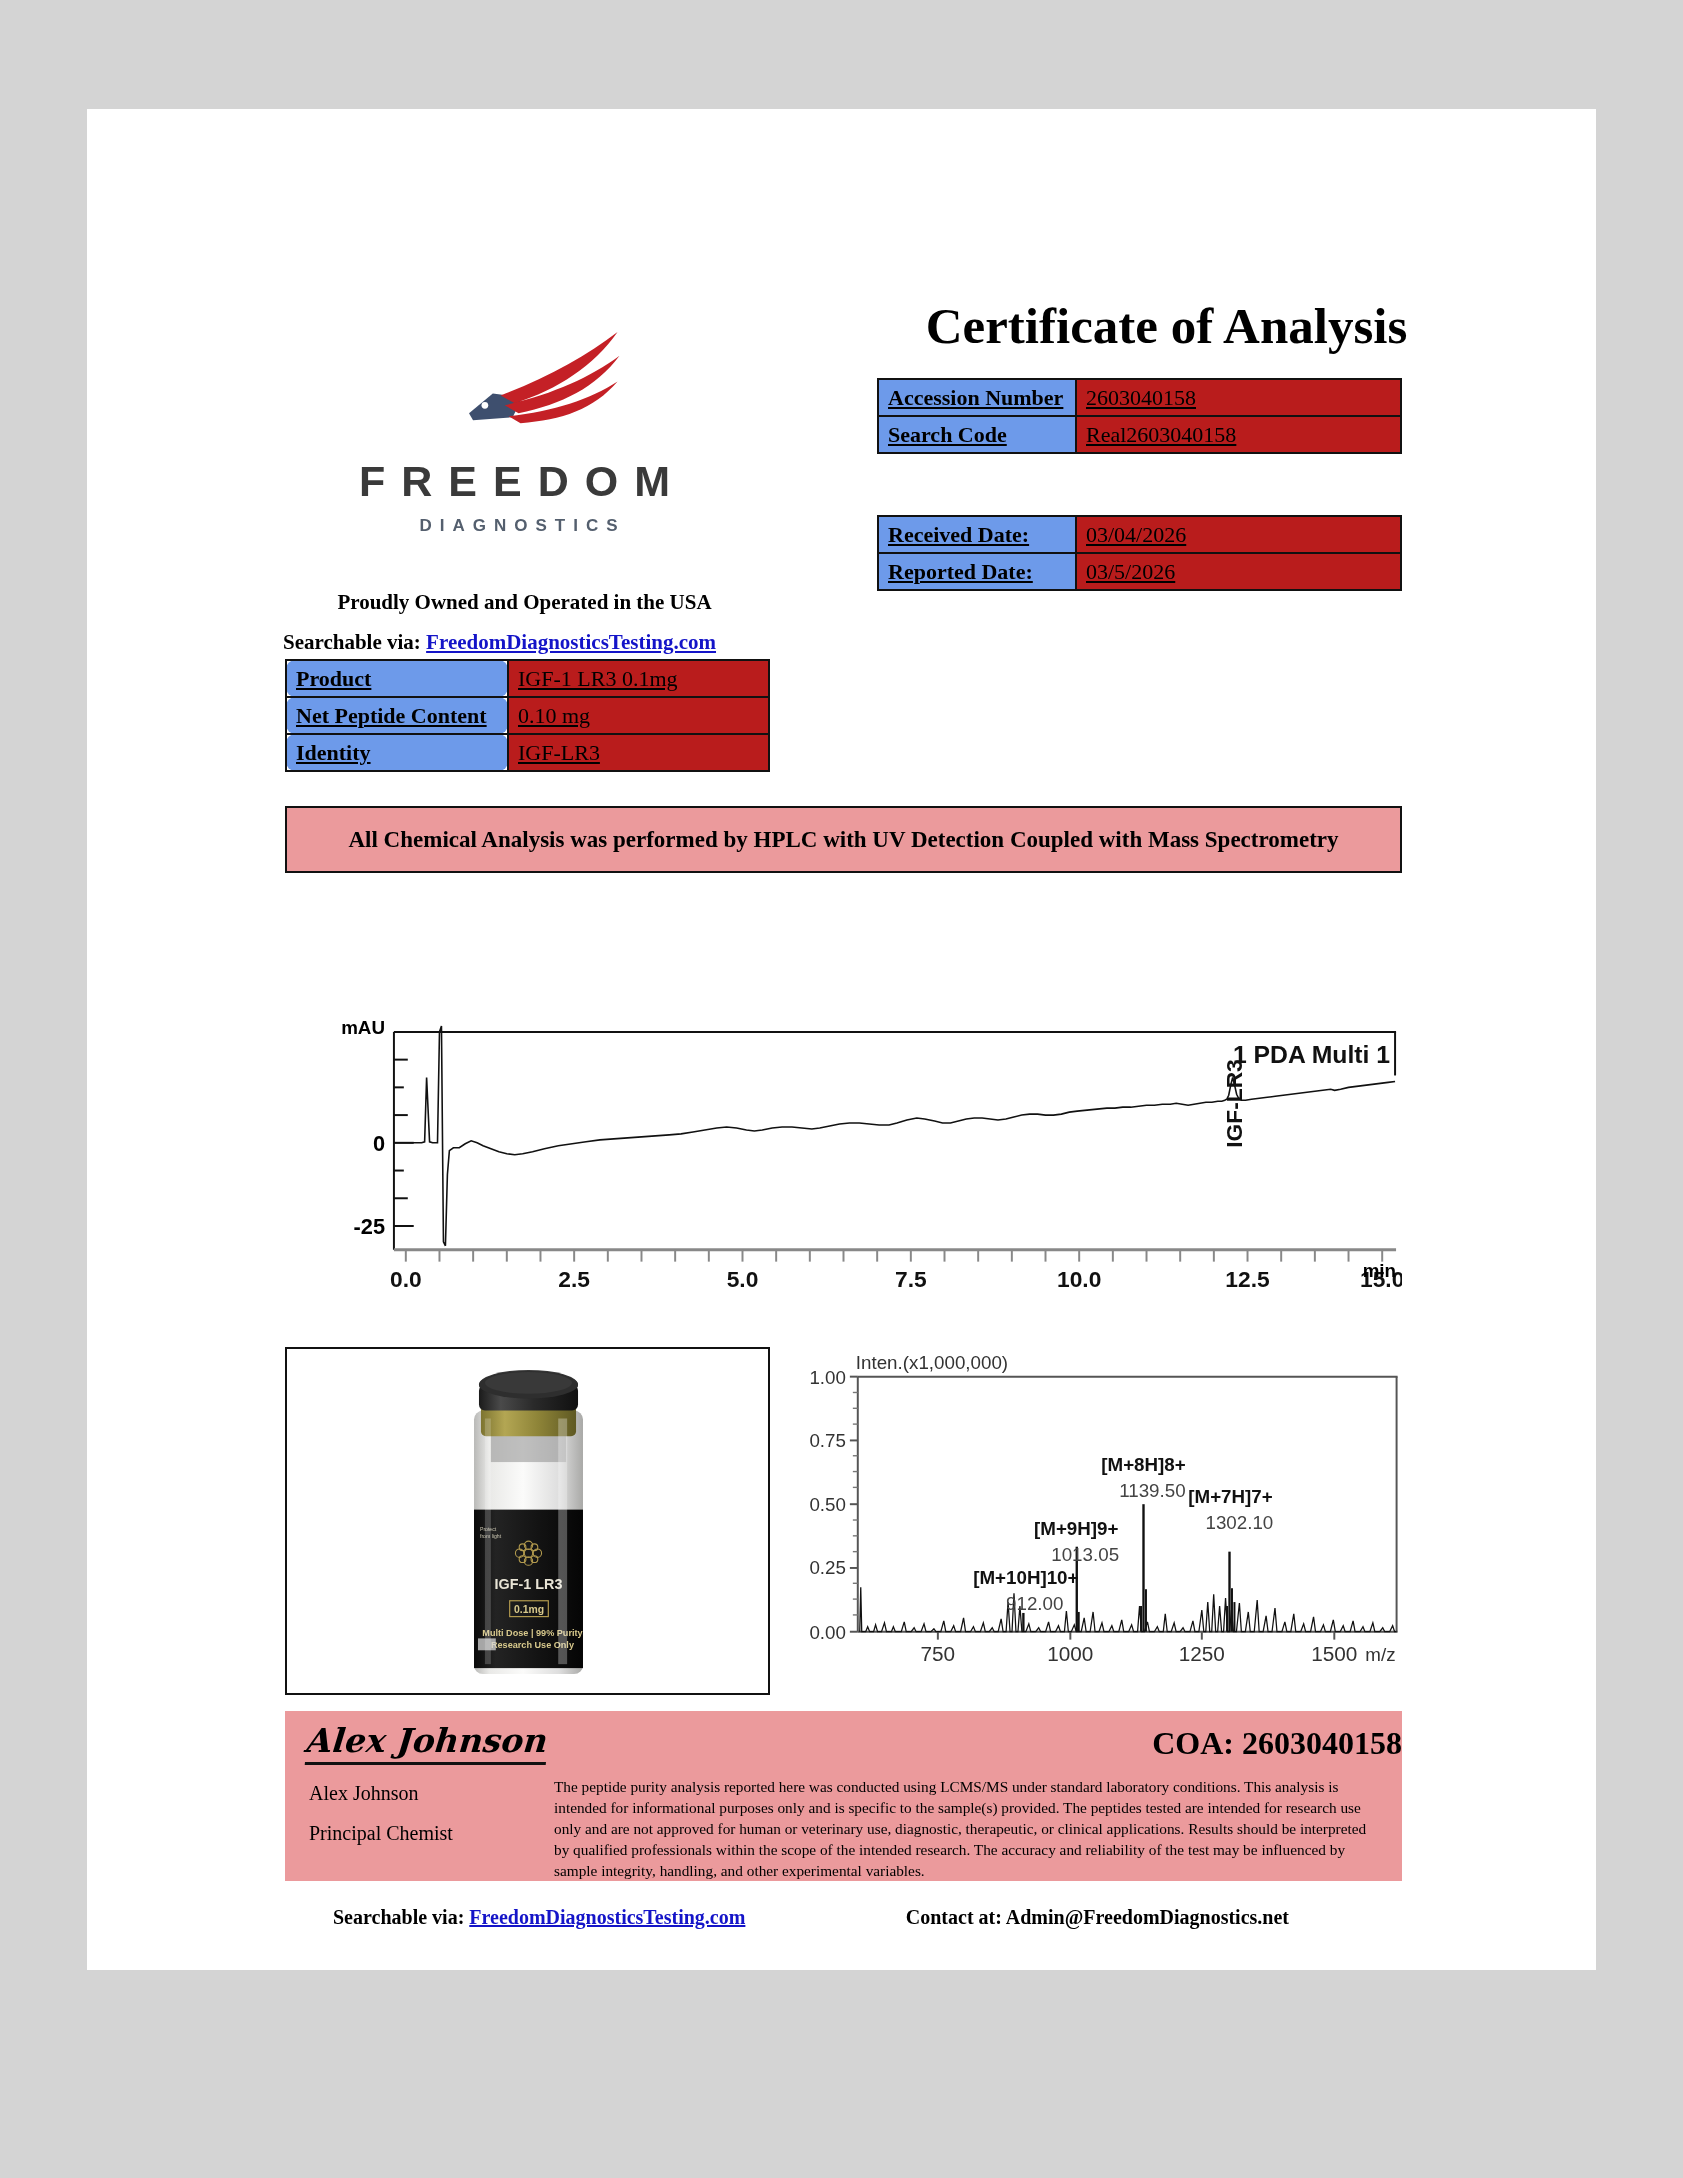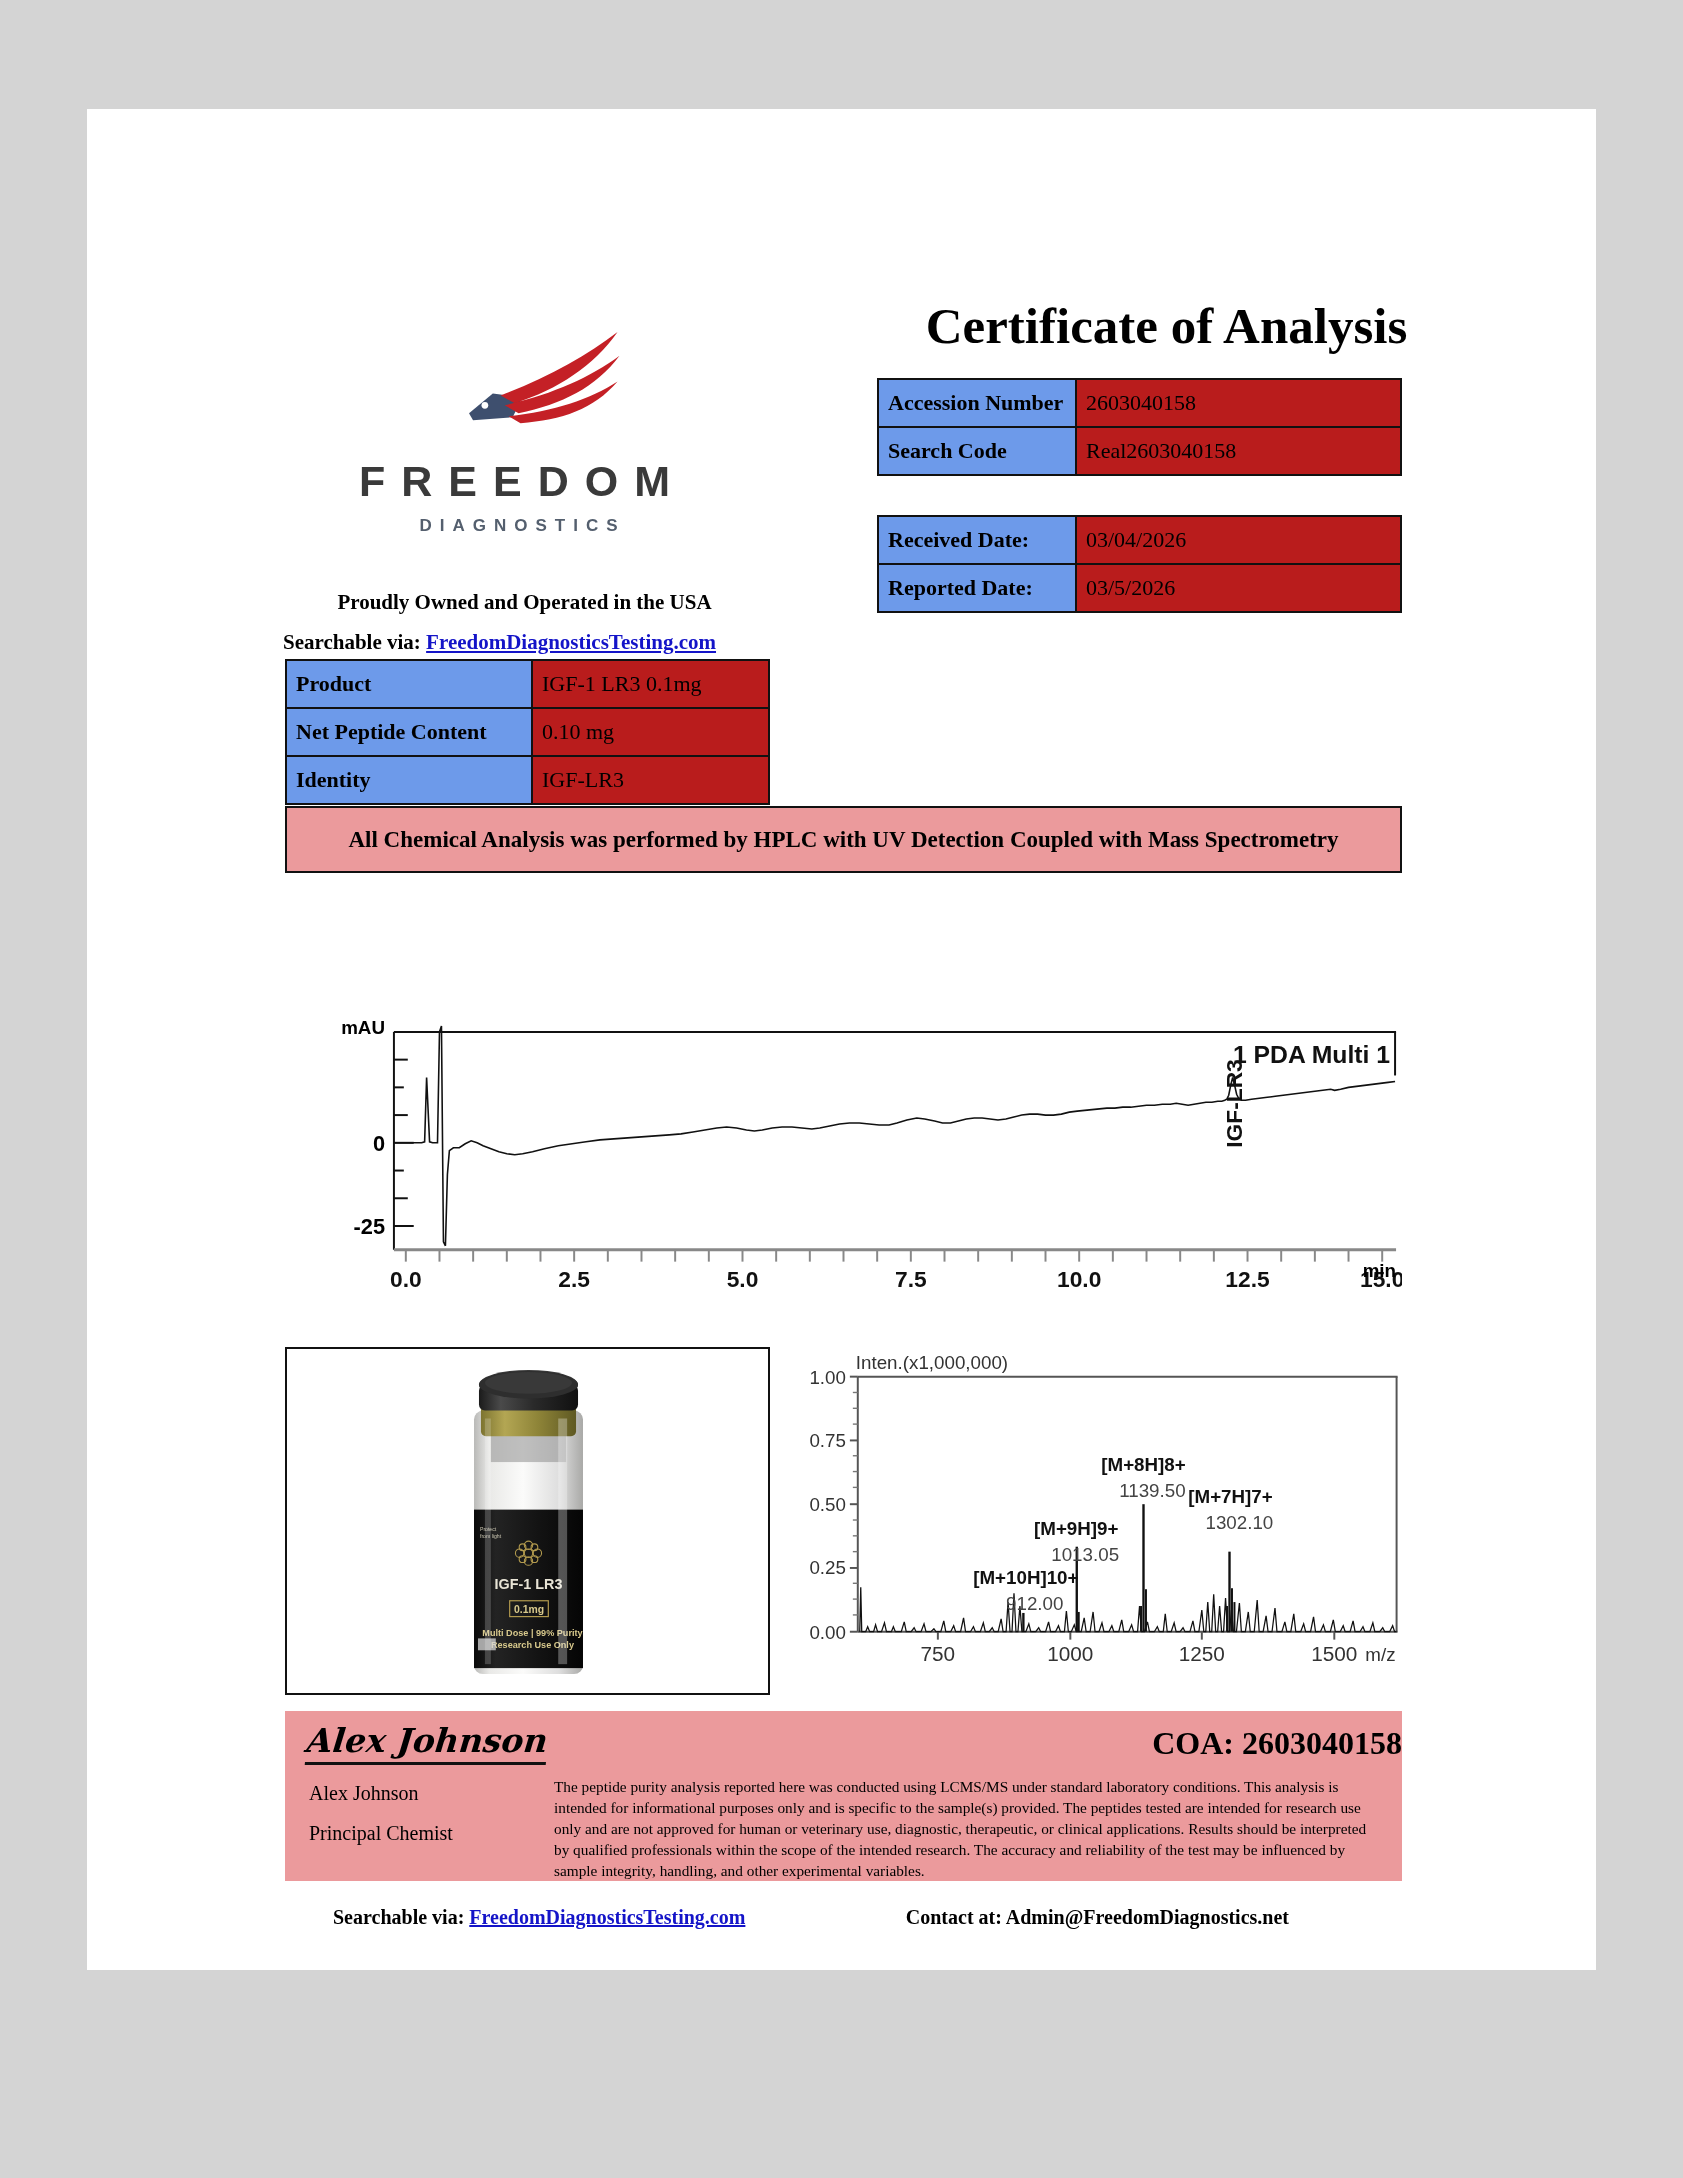--- a/index.html
+++ b/index.html
@@ -28,30 +28,30 @@
   .proud { position:absolute; left:180px; top:481px; width:515px; text-align:center;
            font-size:21px; font-weight:700; }
   .search-top { position:absolute; left:196px; top:521px; font-size:21px; font-weight:700; }
   .search-top a { color:#1414c8; text-decoration:underline; }
 
   .coa-title { position:absolute; left:733px; top:188px; width:693px; text-align:center;
                font-size:51px; font-weight:700; }
 
   
   table.kv { border-collapse:collapse; position:absolute; table-layout:fixed; }
-  table.kv td { border:2px solid #111; height:37px; padding:10px 9px; font-size:22px; vertical-align:middle; }
+  table.kv td { border:2px solid #111; height:37px; padding:4px 9px; font-size:22px; vertical-align:middle;text-decoration:underline; }
   td.k { background:#6d9aea; font-weight:700; }
   td.v { background:#b91c1c; font-weight:400; }
 
   #tbl-acc { left:790px; top:269px; width:525px; }
   #tbl-acc td.k { width:198px; }
   #tbl-dates { left:790px; top:406px; width:525px; }
   #tbl-dates td.k { width:198px; }
   #tbl-prod { left:198px; top:550px; width:485px; }
-  #tbl-prod td.k { width:246px; }
+  #tbl-prod td.k { width:222px;border-radius:9px; }
   #tbl-lot { left:790px; top:550px; width:525px; }
   #tbl-lot td.k { width:198px; }
 
   
   .banner {
     position:absolute; left:198px; top:697px; width:1117px; height:67px;
     background:#eb9a9c; border:2px solid #111;
     display:flex; align-items:center; justify-content:center;
     font-size:23px; font-weight:700; text-align:center;
   }

